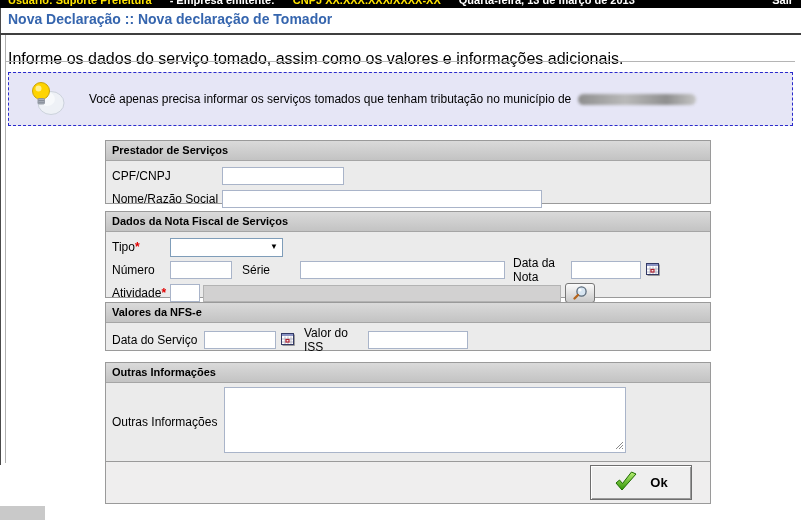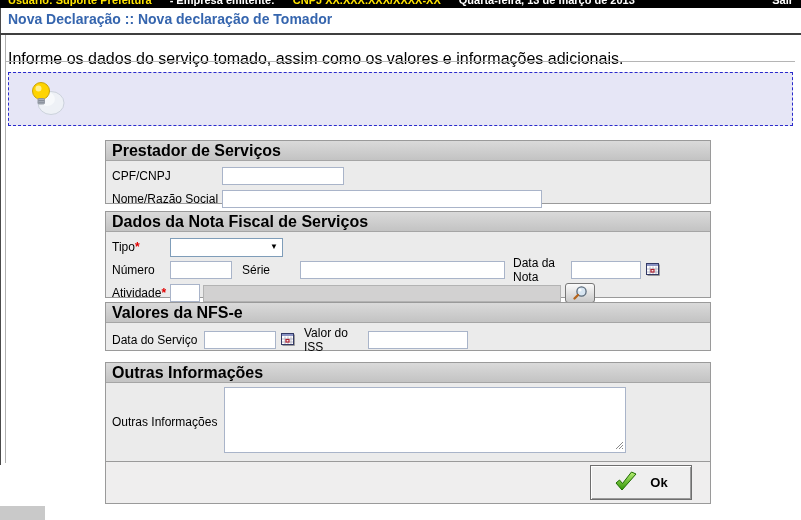--- a/index.html
+++ b/index.html
@@ -27,21 +27,21 @@
   .notice{position:absolute;left:8px;top:72px;width:783px;height:52px;
     background:#e6e6f6;border:1px dashed #2a2acc;display:flex;align-items:center;}
   .notice .bulb{margin-left:18px;flex:none;}
   .notice .msg{margin-left:22px;font-size:12px;}
   .redacted{display:inline-block;vertical-align:middle;width:118px;height:11px;margin-left:7px;
     border-radius:6px;background:linear-gradient(90deg,#8e8e8e,#b9b9b9 40%,#8f8f8f 75%,#c5c5c5);
     filter:blur(1.5px);}
   
   .section,.bottom-bar{position:absolute;left:105px;width:606px;box-sizing:border-box;
     background:#ebebeb;border:1px solid #9a9a9a;}
-  .sec-header{height:19px;line-height:19px;padding-left:6px;font-weight:bold;font-size:16px;
+  .sec-header{height:19px;line-height:19px;padding-left:6px;font-weight:bold;font-size:11px;
     background:linear-gradient(#dadada,#c3c3c3);border-bottom:1px solid #a5a5a5;}
   .sec-body{padding:2px 6px;}
   .row{display:flex;align-items:center;margin:3px 0;height:20px;}
   .lbl{flex:none;font-size:12px;}
   .req{color:#e00000;font-weight:bold;}
   .txt{box-sizing:border-box;height:18px;border:1px solid #a9b4c9;background:#fff;
     font-family:"Liberation Sans",sans-serif;font-size:12px;padding:1px 3px;}
   
   #sec-prestador{top:140px;height:64px;}
   #sec-prestador .lbl{width:110px;}
@@ -112,20 +112,21 @@
     <svg width="40" height="40" viewBox="0 0 40 40">
       <ellipse cx="24" cy="25" rx="13" ry="11.5" fill="#eef1f6" stroke="#ccd2dc" stroke-width="1"></ellipse>
       <ellipse cx="20" cy="21" rx="8" ry="7" fill="#f7f9fc" opacity="0.9"></ellipse>
       <circle cx="14" cy="13" r="8.5" fill="#ffd400" stroke="#c9a30a" stroke-width="1"></circle>
       <circle cx="11.5" cy="10.5" r="3" fill="#fff3a0" opacity="0.9"></circle>
       <rect x="11" y="20.5" width="6.5" height="5.5" rx="1" fill="#a9b0ba" stroke="#868d98" stroke-width="0.8"></rect>
       <line x1="11.5" y1="22.5" x2="17" y2="22.5" stroke="#7d848f" stroke-width="0.8"></line>
       <line x1="11.5" y1="24.3" x2="17" y2="24.3" stroke="#7d848f" stroke-width="0.8"></line>
     </svg>
   </span>
+  <span class="msg"><span>Você apenas precisa informar os serviços tomados que tenham tributação no município de</span><span class="redacted"></span></span>
 </div>
 
 <div class="section" id="sec-prestador">
   <div class="sec-header">Prestador de Serviços</div>
   <div class="sec-body">
     <div class="row">
       <span class="lbl">CPF/CNPJ</span>
       <input class="txt w-cpf" type="text" value="" style="">
     </div>
     <div class="row">

